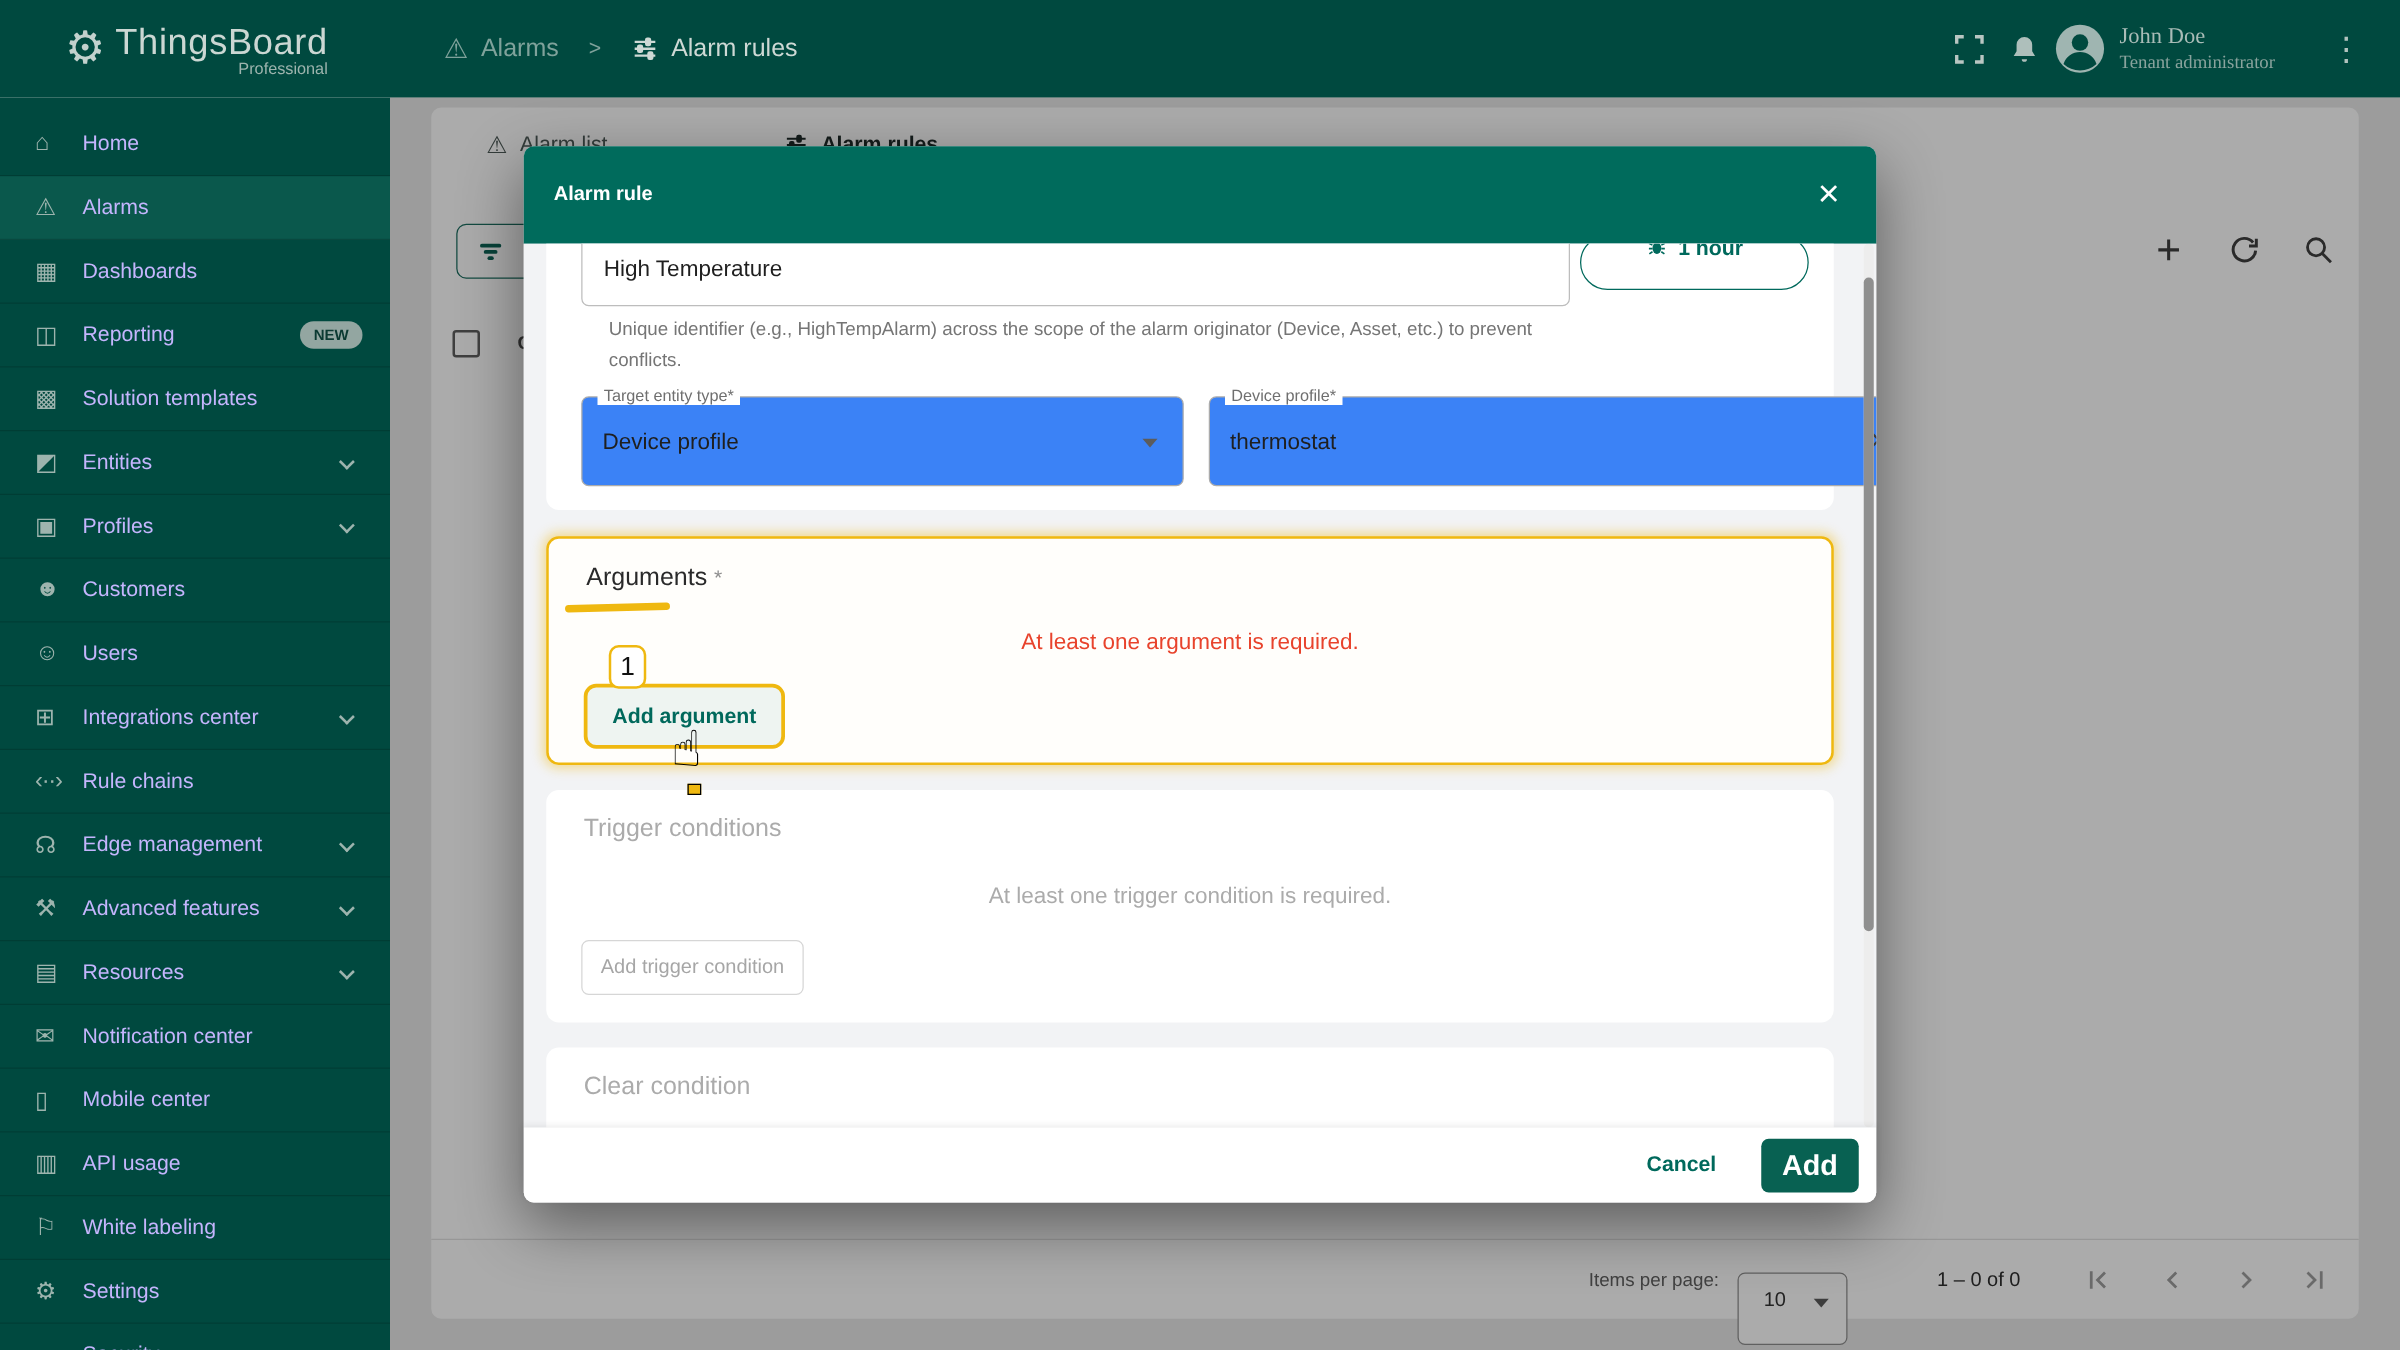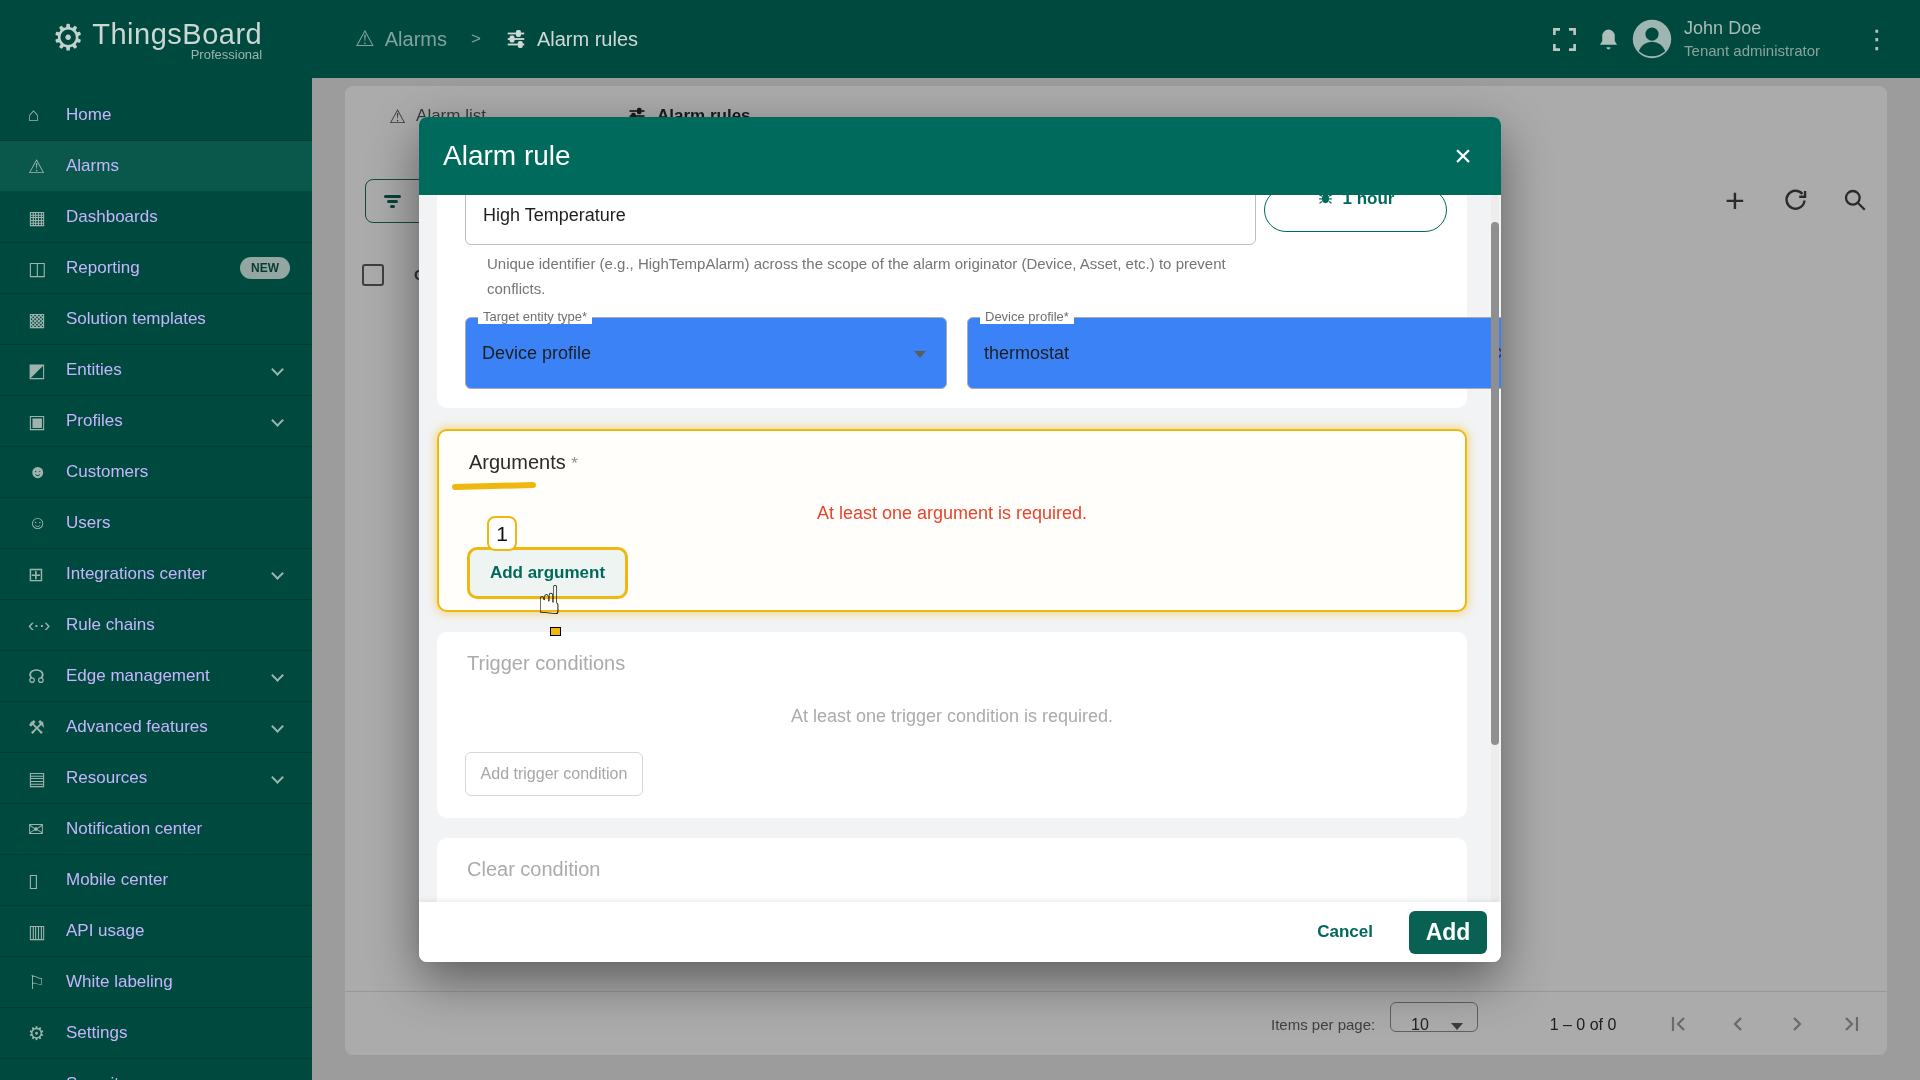--- a/index.html
+++ b/index.html
@@ -13,21 +13,21 @@
   .brand-block { position:relative; }
   .brand { font-size:29px; color:#cbd7d3; letter-spacing:.5px; line-height:40px; }
   .brand-sub { position:absolute; right:0; bottom:-8px; font-size:13px; color:#9db4ae; }
   .crumbs { position:absolute; left:355px; top:0; height:78px; display:flex; align-items:center; }
   .crumb-warn { font-size:22px; color:#7fa29b; margin-right:10px; }
   .crumb-parent { font-size:20px; color:#7fa29b; }
   .crumb-sep { font-size:17px; color:#7fa29b; margin:0 24px; }
   .crumb-cur { font-size:20px; color:#ced9d5; font-weight:500; margin-left:10px; }
   .top-right { position:absolute; right:22px; top:0; height:78px; display:flex; align-items:center; }
   .tr-btn { display:flex; align-items:center; justify-content:center; width:44px; height:44px; cursor:pointer; }
-  .user-block { margin-left:10px; margin-right:36px; }
+  .user-block { margin-left:10px; margin-right:36px;font-family:Liberation Serif, serif; }
   .user-name { font-size:18px; color:#a9bcb7; line-height:23px; }
   .user-role { font-size:15px; color:#89a39d; line-height:21px; }
   .kebab { font-size:26px; color:#b3c3bf; padding:0 8px; cursor:pointer; }
 
   
   #sidebar { position:absolute; left:0; top:78px; width:312px; height:1002px; background:#00493f; z-index:50; overflow:hidden; }
   #sidebar .pad { height:12px; }
   .side-item { position:relative; height:51px; display:flex; align-items:center; padding-left:28px; border-bottom:1px solid rgba(0,0,0,.16); cursor:pointer; }
   .side-item.sel { background:#0a584c; }
   .side-item .g { width:38px; font-size:19px; color:#9db4ae; letter-spacing:-1px; }
@@ -47,34 +47,34 @@
   #filter-btn { position:absolute; left:20px; top:93px; width:147px; height:44px; border:1px solid #1d6f61; border-radius:8px; background:#fff; display:flex; align-items:center; padding-left:18px; cursor:pointer; }
   .fbar { background:#0c6356; height:3px; border-radius:2px; margin:2px 0; }
   .toolbar-icn { position:absolute; top:96px; width:36px; height:36px; display:flex; align-items:center; justify-content:center; cursor:pointer; color:#3f3f3f; }
   #add-icn { left:1372px; font-size:34px; font-weight:300; }
   #refresh-icn { left:1432px; }
   #search-icn { left:1492px; }
   #hdr-check { position:absolute; left:17px; top:178px; width:22px; height:22px; border:2px solid #5f5f5f; border-radius:3px; background:#fff; cursor:pointer; }
   #col-created { position:absolute; left:69px; top:180px; font-size:15px; font-weight:700; color:#4a4a4a; white-space:nowrap; }
   #pag-row { position:absolute; left:0; bottom:0; width:1542px; height:64px; border-top:1px solid #e2e2e2; }
   #pag-label { position:absolute; left:926px; top:24px; font-size:15px; color:#616161; }
-  #pag-select { position:absolute; left:1045px; top:10px; width:88px; height:30px; border:1px solid #8f8f8f; border-radius:6px; background:#fff; cursor:pointer; }
+  #pag-select { position:absolute; left:1045px; top:26px; width:88px; height:58px; border:1px solid #8f8f8f; border-radius:6px; background:#fff; cursor:pointer; }
   #pag-size { position:absolute; left:20px; top:13px; font-size:16px; color:#333; }
   .dd-tri { position:absolute; width:0; height:0; border-left:6px solid transparent; border-right:6px solid transparent; border-top:7px solid #5c5c5c; }
   #pag-select .dd-tri { right:14px; top:20px; }
   #pag-range { position:absolute; left:1168px; top:24px; width:140px; text-align:center; font-size:16px; color:#2f2f2f; }
   .pg-icn { position:absolute; top:18px; width:28px; height:28px; color:#9e9e9e; display:flex; align-items:center; justify-content:center; cursor:default; }
 
   
   #backdrop { position:absolute; left:312px; top:78px; width:1608px; height:1002px; background:rgba(0,0,0,.33); z-index:60; }
 
   
   #modal { position:absolute; left:419px; top:117px; width:1082px; height:845px; z-index:70; border-radius:8px; box-shadow:0 18px 50px rgba(0,0,0,.45); background:#f2f3f5; }
   #m-head { position:absolute; left:0; top:0; width:1082px; height:78px; background:#006b5c; border-radius:8px 8px 0 0; }
-  #m-title { position:absolute; left:24px; top:0; line-height:78px; font-size:28px; font-weight:400; color:#fff; }
+  #m-title { position:absolute; left:24px; top:0; line-height:78px; font-size:16px; font-weight:700; color:#fff; }
   #m-close { position:absolute; right:20px; top:22px; width:36px; height:36px; color:#fff; font-size:30px; line-height:34px; text-align:center; cursor:pointer; }
   #m-body { position:absolute; left:0; top:78px; width:1082px; height:707px; overflow:hidden; background:#f2f3f5; }
   .mcard { position:absolute; background:#fff; border-radius:10px; }
   #card-details { left:18px; top:-40px; width:1030px; height:253px; }
   #name-input { position:absolute; left:46px; top:-10px; width:791px; height:60px; border:1px solid #bdbdbd; border-radius:6px; background:#fff; font-size:18px; color:#1f1f1f; padding-left:17px; font-family:inherit; outline:none; }
   #debug-pill { position:absolute; left:845px; top:-7px; width:183px; height:44px; border:1.5px solid #00695c; border-radius:22px; background:#fff; display:flex; justify-content:center; cursor:pointer; }
   #debug-pill .dtxt { font-size:17px; font-weight:700; color:#00695c; margin-left:9px; }
   #helper { position:absolute; left:68px; top:56px; width:750px; font-size:15px; line-height:25px; color:#757575; }
   .mfield { position:absolute; top:122px; height:72px; border:1px solid #ababab; border-radius:6px; background:#3b82f6; cursor:pointer; }
   #field-type { left:46px; width:482px; }

